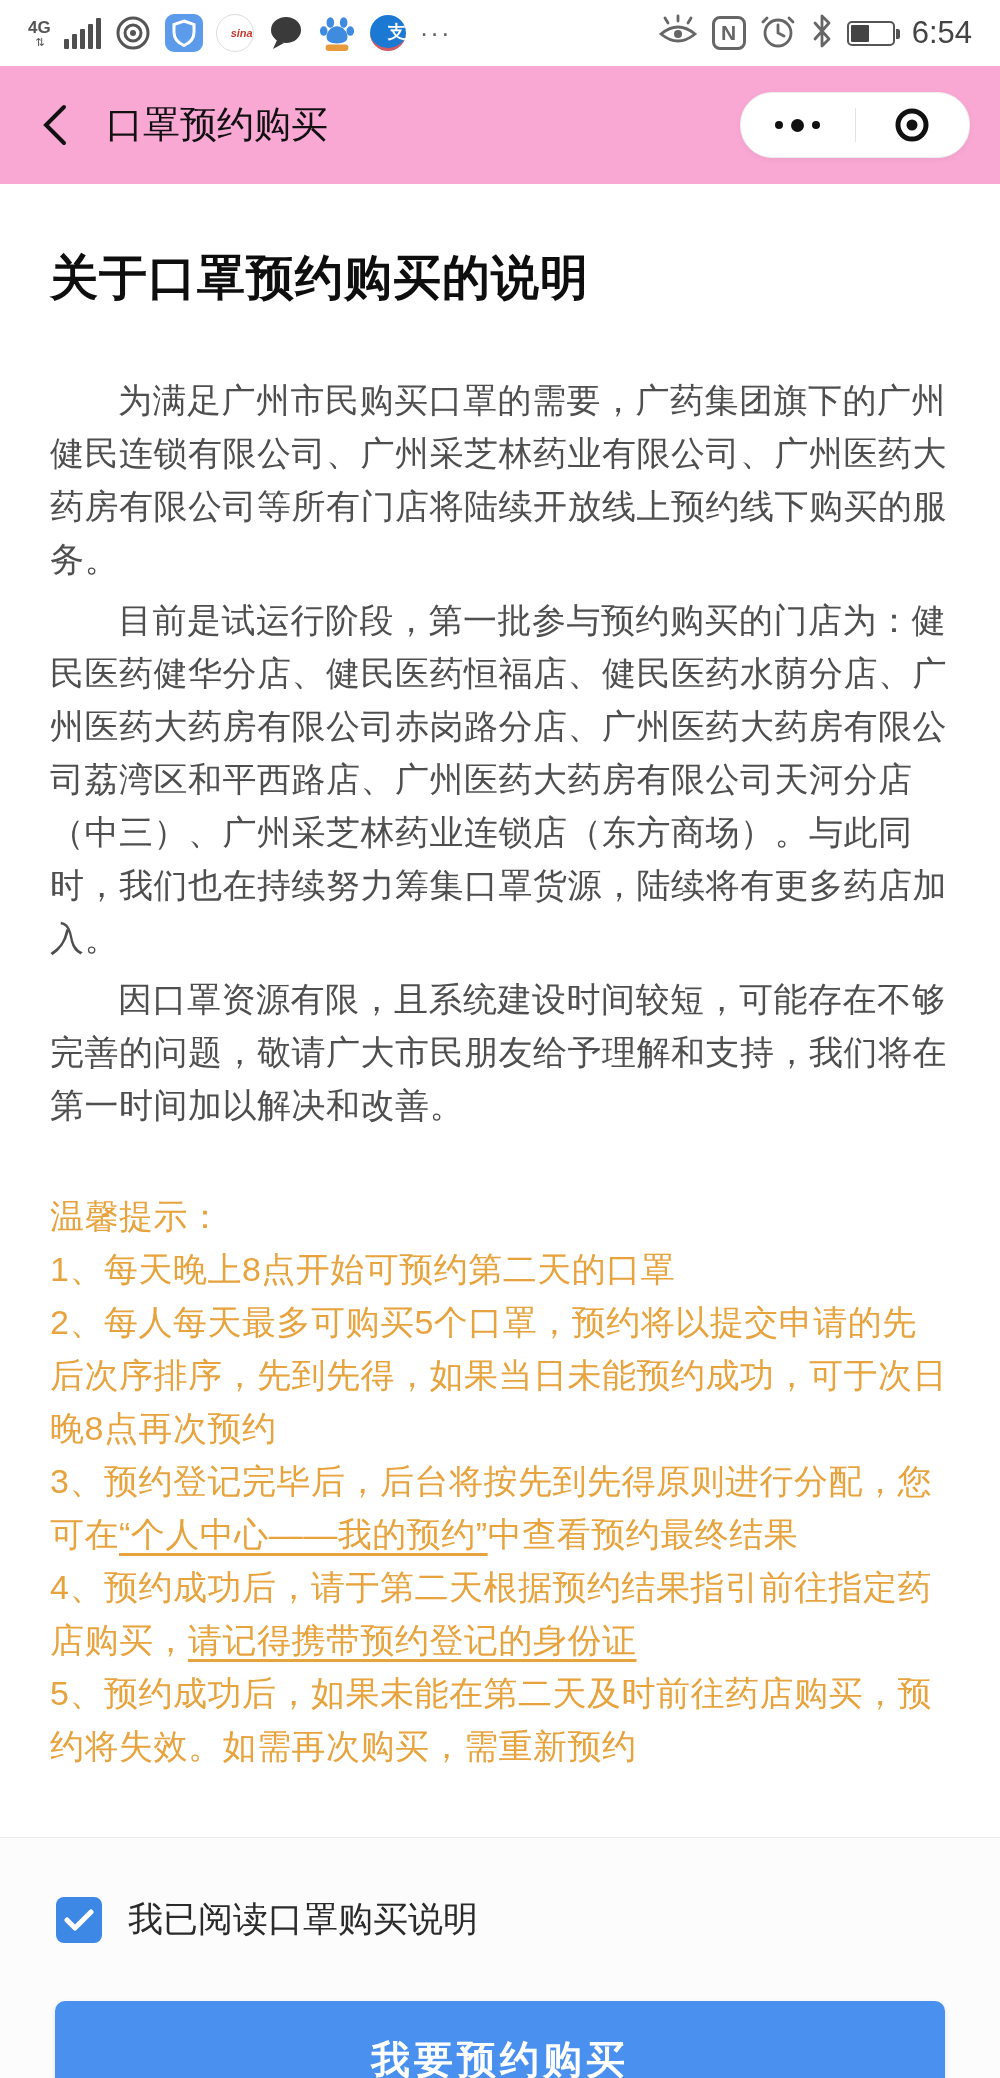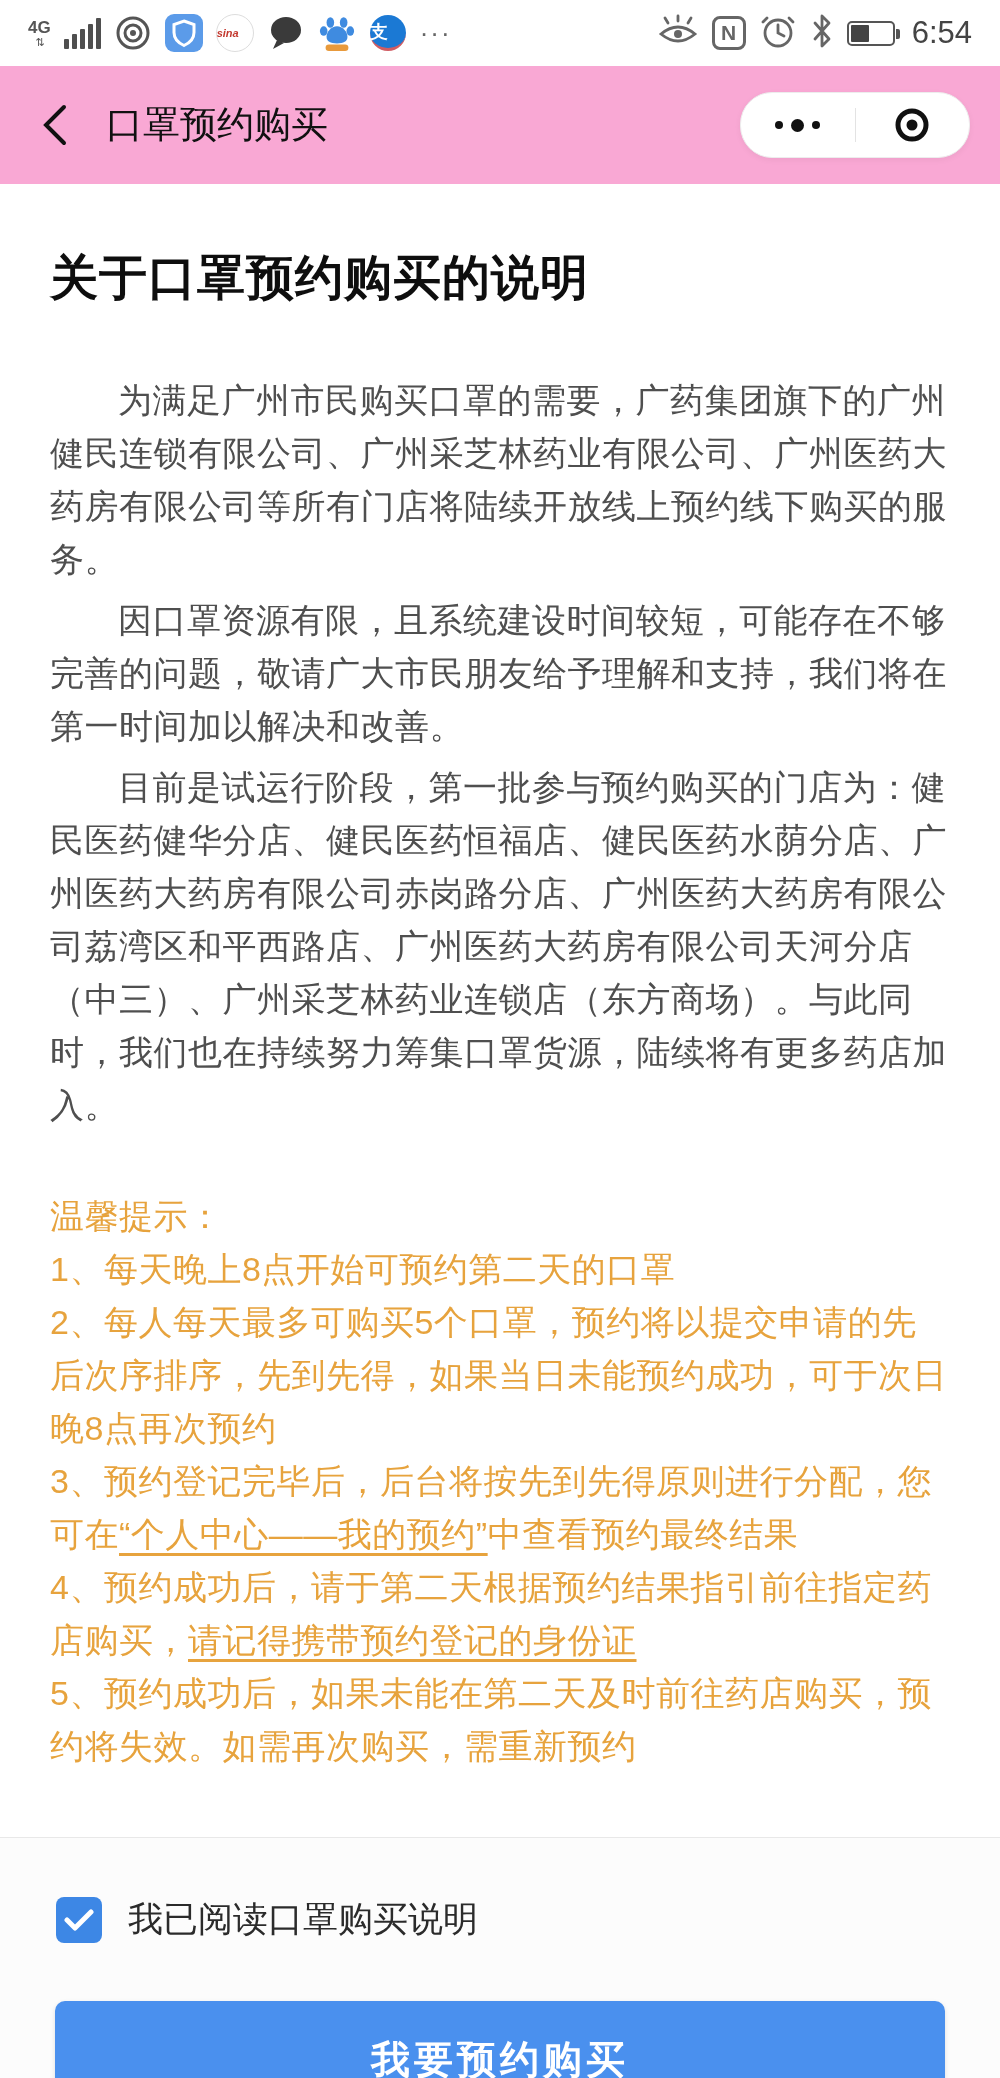--- a/index.html
+++ b/index.html
@@ -19,21 +19,21 @@
   }
   .sb-left, .sb-right { display:flex; align-items:center; gap:13px; }
   .net-col { display:flex; flex-direction:column; align-items:center; line-height:1; color:#555; }
   .net-col .net-label { font-size:17px; font-weight:700; }
   .net-col .net-arrows { font-size:11px; margin-top:1px; letter-spacing:-1px; }
   .bars { display:flex; align-items:flex-end; gap:3px; height:32px; }
   .bar { width:5px; background:#4f4f4f; border-radius:1px; }
   .app-icon { width:38px; height:38px; display:flex; align-items:center; justify-content:center; position:relative; }
   .circle-badge {
     width:36px; height:36px; border-radius:50%;
-    display:flex; align-items:center; justify-content:flex-start;
+    display:flex; align-items:center; justify-content:flex-end;
   }
   .sina-badge { background:#fff; border:1px solid #ddd; color:#c3392f; font-style:italic; font-weight:700; font-size:11px; }
   .alipay-badge { background:#1b79d4; color:#fff; font-size:18px; font-weight:700; box-shadow:0 3px 0 #d05c63 inset rgba(0,0,0,0); border-bottom:3px solid #d05c63; box-sizing:border-box;}
   .more-dots { font-size:26px; color:#666; letter-spacing:2px; line-height:0.4; }
   .nfc-box {
     width:34px; height:34px; border:3px solid #666; border-radius:8px; box-sizing:border-box;
     display:flex; align-items:center; justify-content:center;
     color:#666; font-weight:700; font-size:21px;
   }
   .battery { position:relative; width:48px; height:25px; border:2.5px solid #555; border-radius:5px; display:flex; align-items:center; padding:2px; box-sizing:border-box; }
@@ -219,22 +219,22 @@
         <circle cx="20" cy="20" r="5.5" fill="#111"></circle>
       </svg>
     </div>
   </div>
 </div>
 
 <div class="main">
   <h1 class="page-heading">关于口罩预约购买的说明</h1>
 
   <p class="para">为满足广州市民购买口罩的需要，广药集团旗下的广州健民连锁有限公司、广州采芝林药业有限公司、广州医药大药房有限公司等所有门店将陆续开放线上预约线下购买的服务。</p>
+  <p class="para">目前是试运行阶段，第一批参与预约购买的门店为：健民医药健华分店、健民医药恒福店、健民医药水荫分店、广州医药大药房有限公司赤岗路分店、广州医药大药房有限公司荔湾区和平西路店、广州医药大药房有限公司天河分店（中三）、广州采芝林药业连锁店（东方商场）。与此同时，我们也在持续努力筹集口罩货源，陆续将有更多药店加入。</p>
   <p class="para">因口罩资源有限，且系统建设时间较短，可能存在不够完善的问题，敬请广大市民朋友给予理解和支持，我们将在第一时间加以解决和改善。</p>
-  <p class="para">目前是试运行阶段，第一批参与预约购买的门店为：健民医药健华分店、健民医药恒福店、健民医药水荫分店、广州医药大药房有限公司赤岗路分店、广州医药大药房有限公司荔湾区和平西路店、广州医药大药房有限公司天河分店（中三）、广州采芝林药业连锁店（东方商场）。与此同时，我们也在持续努力筹集口罩货源，陆续将有更多药店加入。</p>
 
   <div class="tips">
     <p>温馨提示：</p>
     <p>1、每天晚上8点开始可预约第二天的口罩</p>
     <p>2、每人每天最多可购买5个口罩，预约将以提交申请的先后次序排序，先到先得，如果当日未能预约成功，可于次日晚8点再次预约</p>
     <p><span>3、预约登记完毕后，后台将按先到先得原则进行分配，您可在</span><span class="tip-underline">“个人中心——我的预约”</span><span>中查看预约最终结果</span></p>
     <p><span>4、预约成功后，请于第二天根据预约结果指引前往指定药店购买，</span><span class="tip-underline">请记得携带预约登记的身份证</span></p>
     <p>5、预约成功后，如果未能在第二天及时前往药店购买，预约将失效。如需再次购买，需重新预约</p>
   </div>
 </div>

